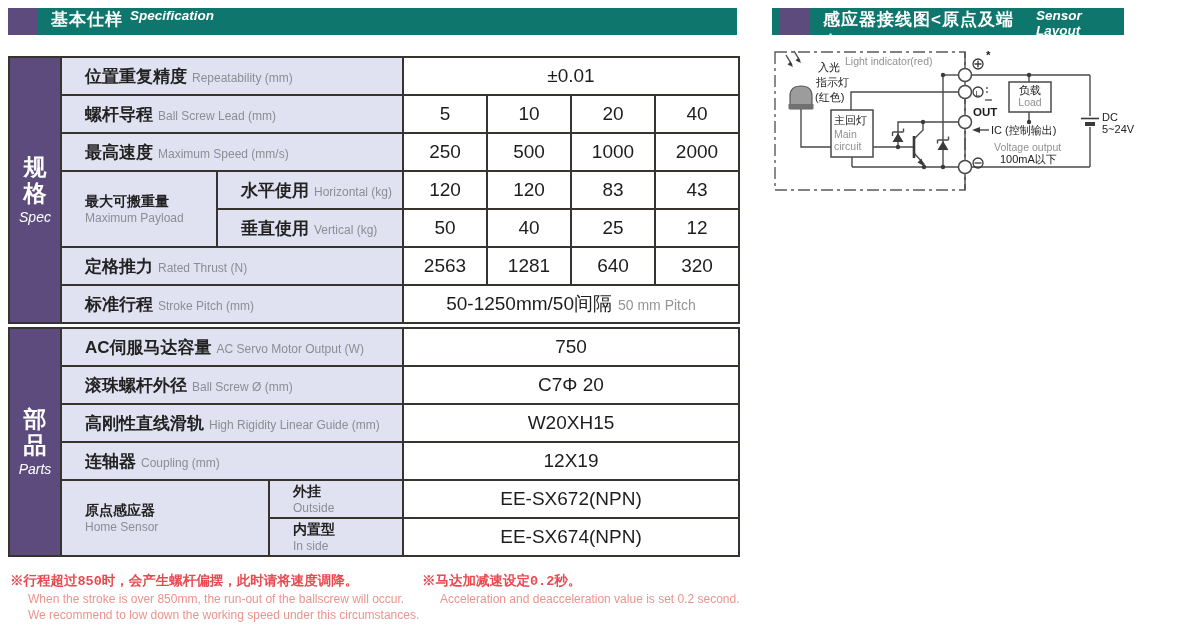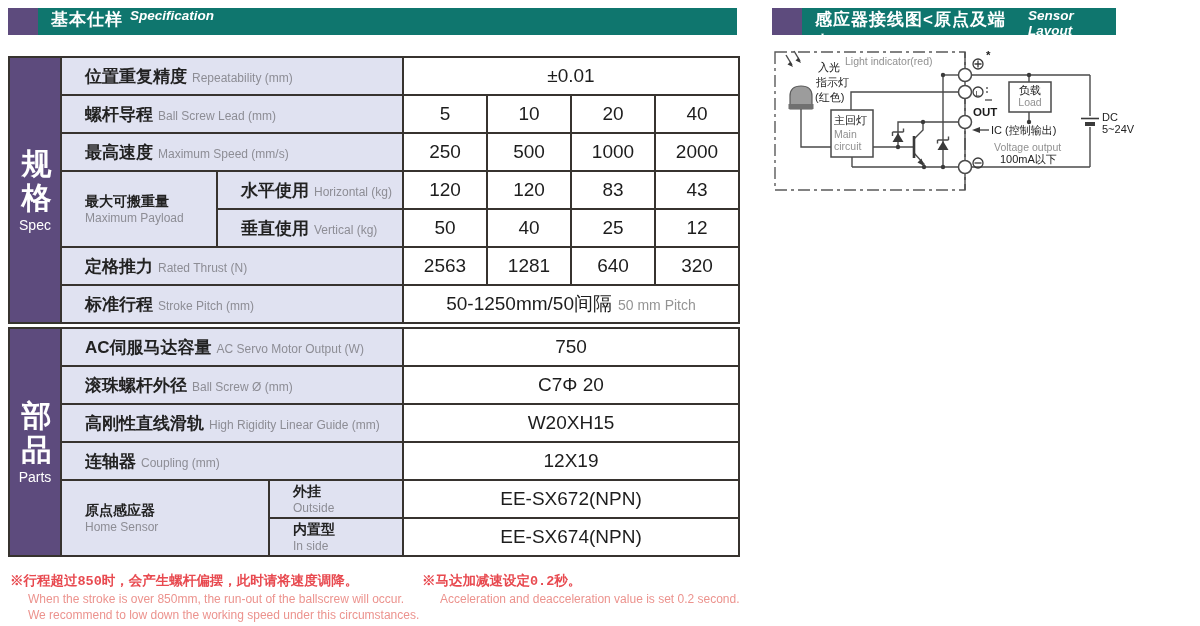--- a/index.html
+++ b/index.html
@@ -13,23 +13,23 @@
   .hdr-zh{font-size:17px;font-weight:bold;letter-spacing:1px;}
   .hdr-en{font-size:13.5px;font-weight:bold;margin-left:7px;font-style:italic;}
 
   
   .tblwrap{position:absolute;left:8px;top:56px;}
   table{border-collapse:collapse;table-layout:fixed;}
   table + table{margin-top:3px;}
   td{border:2px solid #37332f;padding:0;overflow:hidden;}
   tr{height:38px;}
   .side{background:#5d4b7d;color:#fff;text-align:center;vertical-align:middle;}
-  .side-zh{width:27px;margin:0 auto;word-break:break-all;font-size:30px;
+  .side-zh{width:27px;margin:0 auto;word-break:break-all;font-size:23px;
            font-weight:bold;line-height:1.12;}
-  .side-en{font-size:14px;margin-top:2px;}
+  .side-en{font-size:14px;margin-top:2px;font-style:italic;}
   .lbl{background:#e0e2f1;vertical-align:middle;padding-left:23px;}
   .lbl .zh{font-size:17px;font-weight:600;color:#222;}
   .lbl .en{font-size:12px;color:#8d8d95;margin-left:5px;}
   .lbl .zh-block{display:block;font-size:14px;font-weight:600;color:#222;line-height:1.25;}
   .lbl .en-block{display:block;font-size:12px;color:#8d8d95;line-height:1.2;}
   .val{background:#fff;text-align:center;vertical-align:middle;
        font-size:19px;color:#1d1d1d;border-radius:19px;}
   .val-sub{font-size:14px;color:#949494;margin-left:6px;}
 
   
@@ -55,21 +55,21 @@
 <body>
 
 <div class="page">
 
   <div class="hdr" style="left:8px;width:729px;">
     <div class="hdr-sq"></div>
     <span class="hdr-zh">基本仕样</span>
     <span class="hdr-en">Specification</span>
   </div>
 
-  <div class="hdr" style="left:772px;width:344px;">
+  <div class="hdr" style="left:772px;width:344px;padding-left:8px;">
     <div class="hdr-sq"></div>
     <span class="hdr-zh">感应器接线图&lt;原点及端点&gt;</span>
     <span class="hdr-en">Sensor Layout</span>
   </div>
 
   <div class="tblwrap">
 
     <table>
       <colgroup>
         <col style="width:52px">

